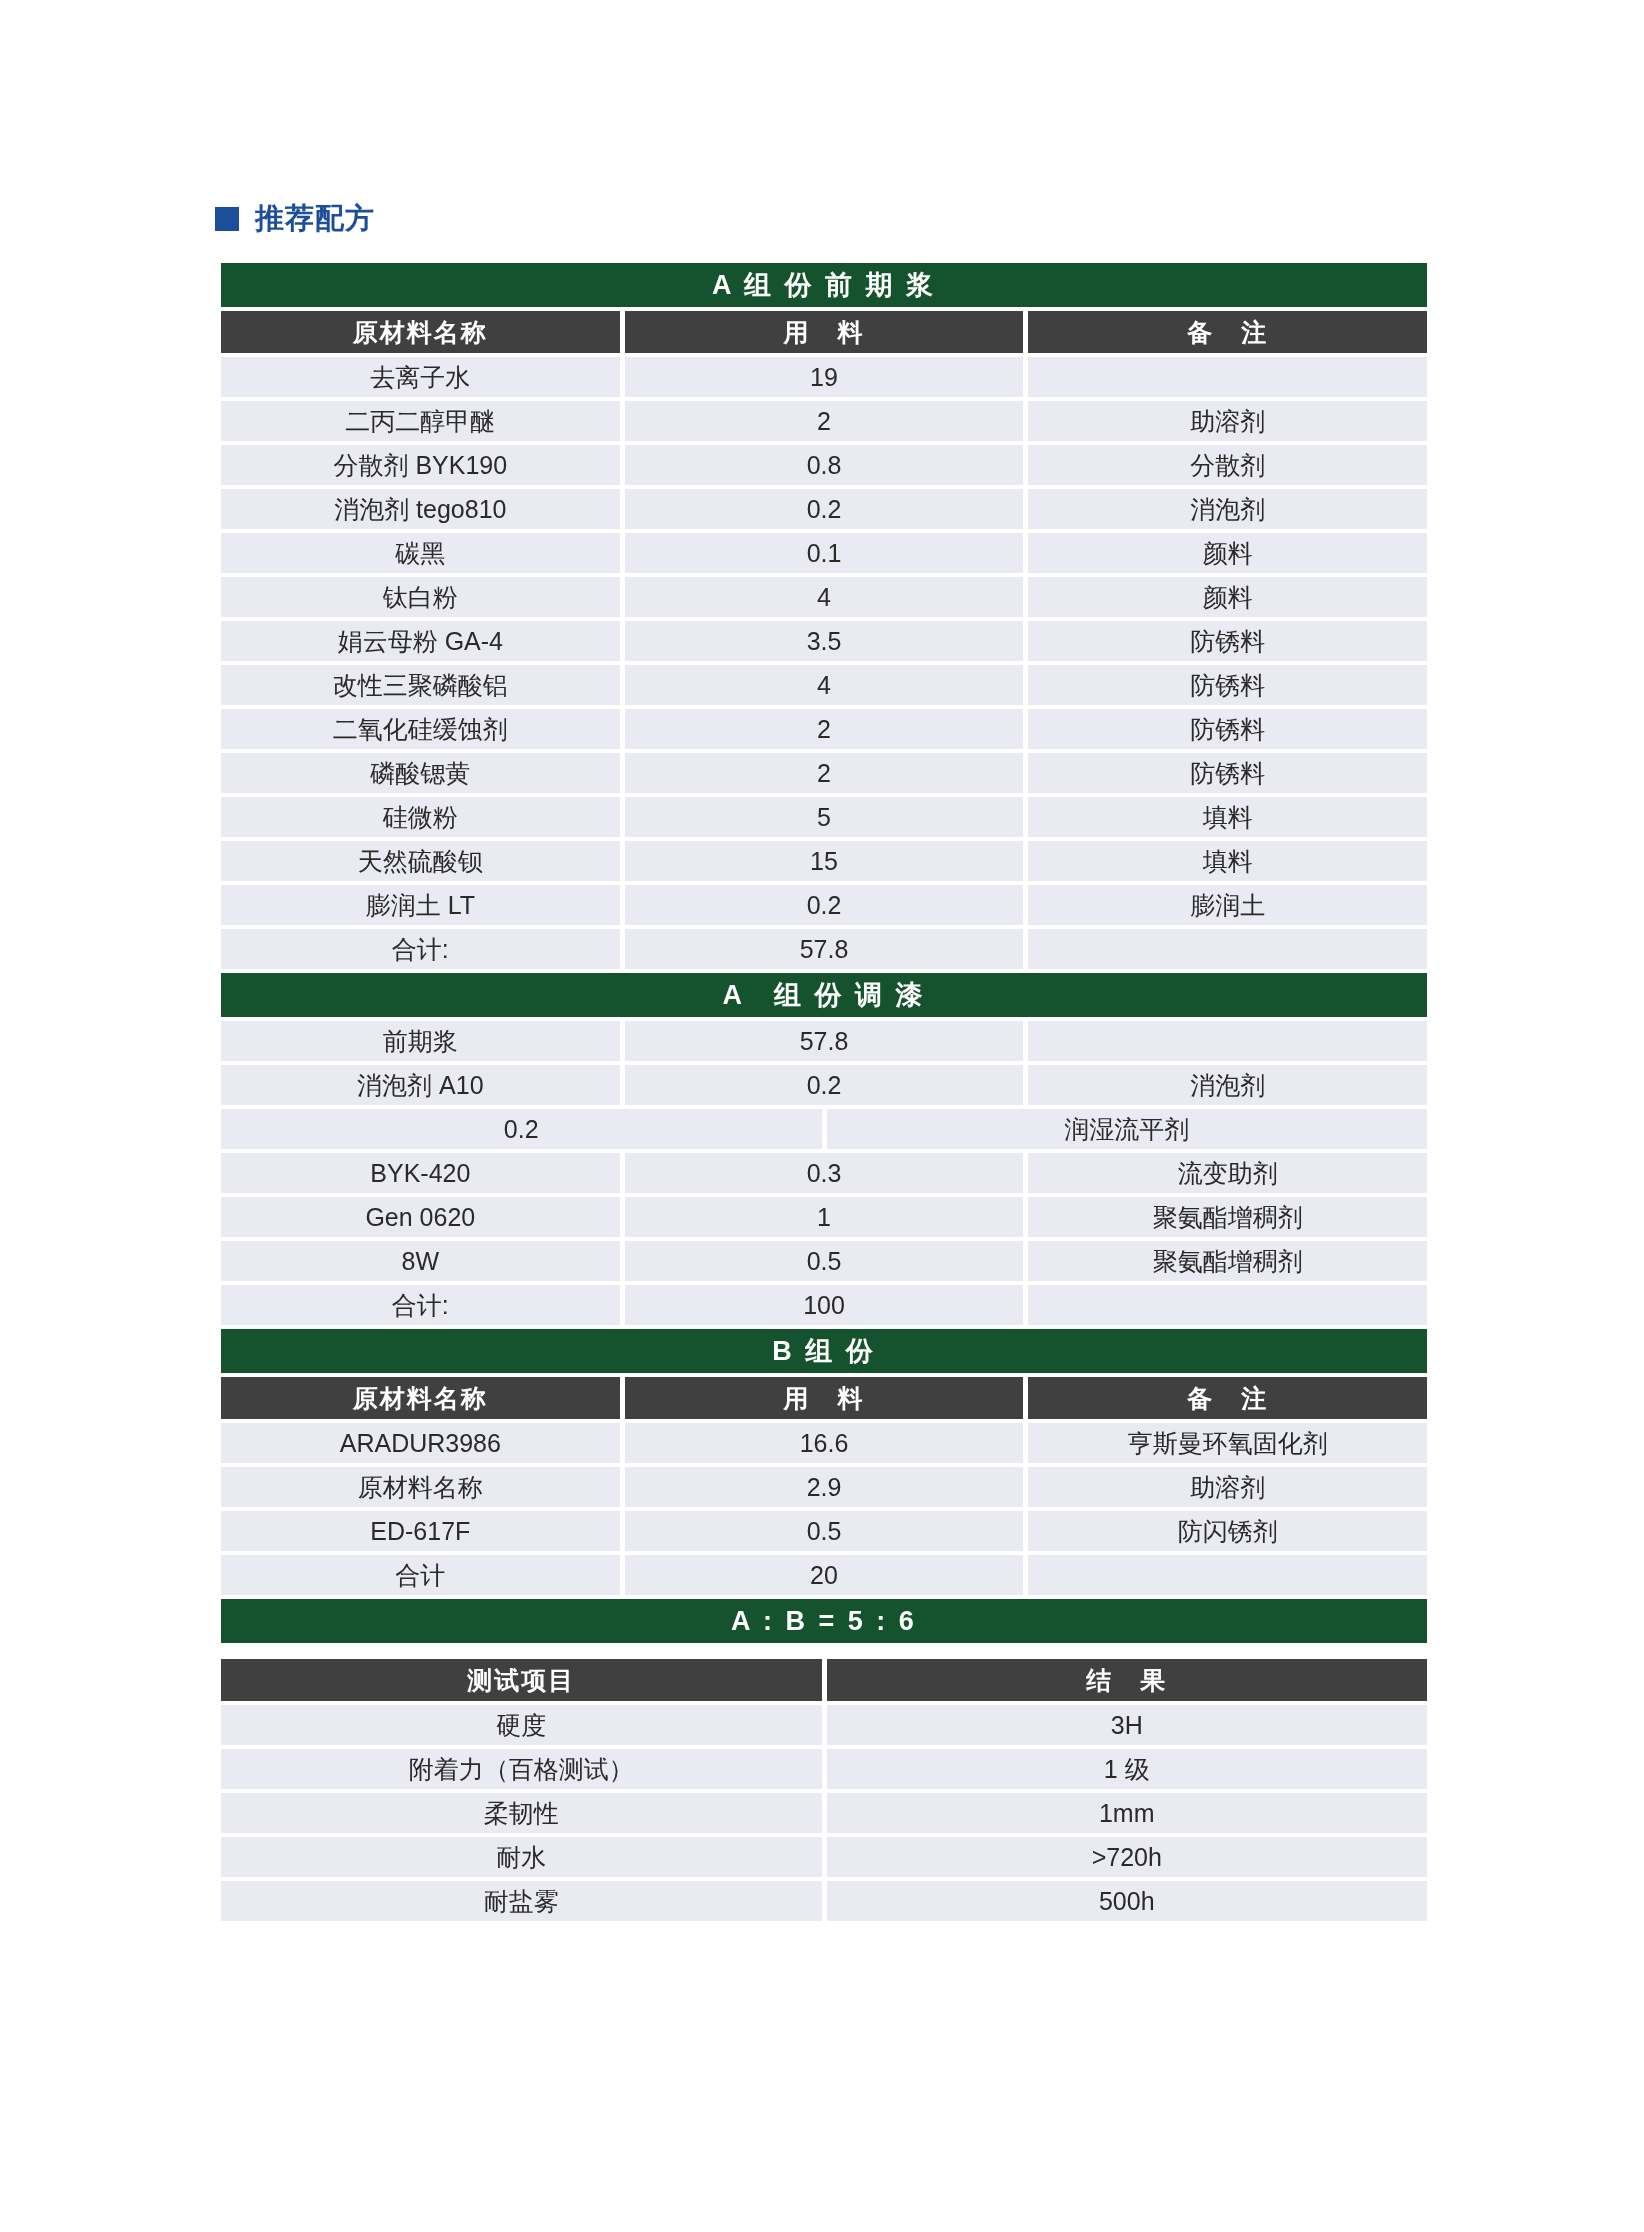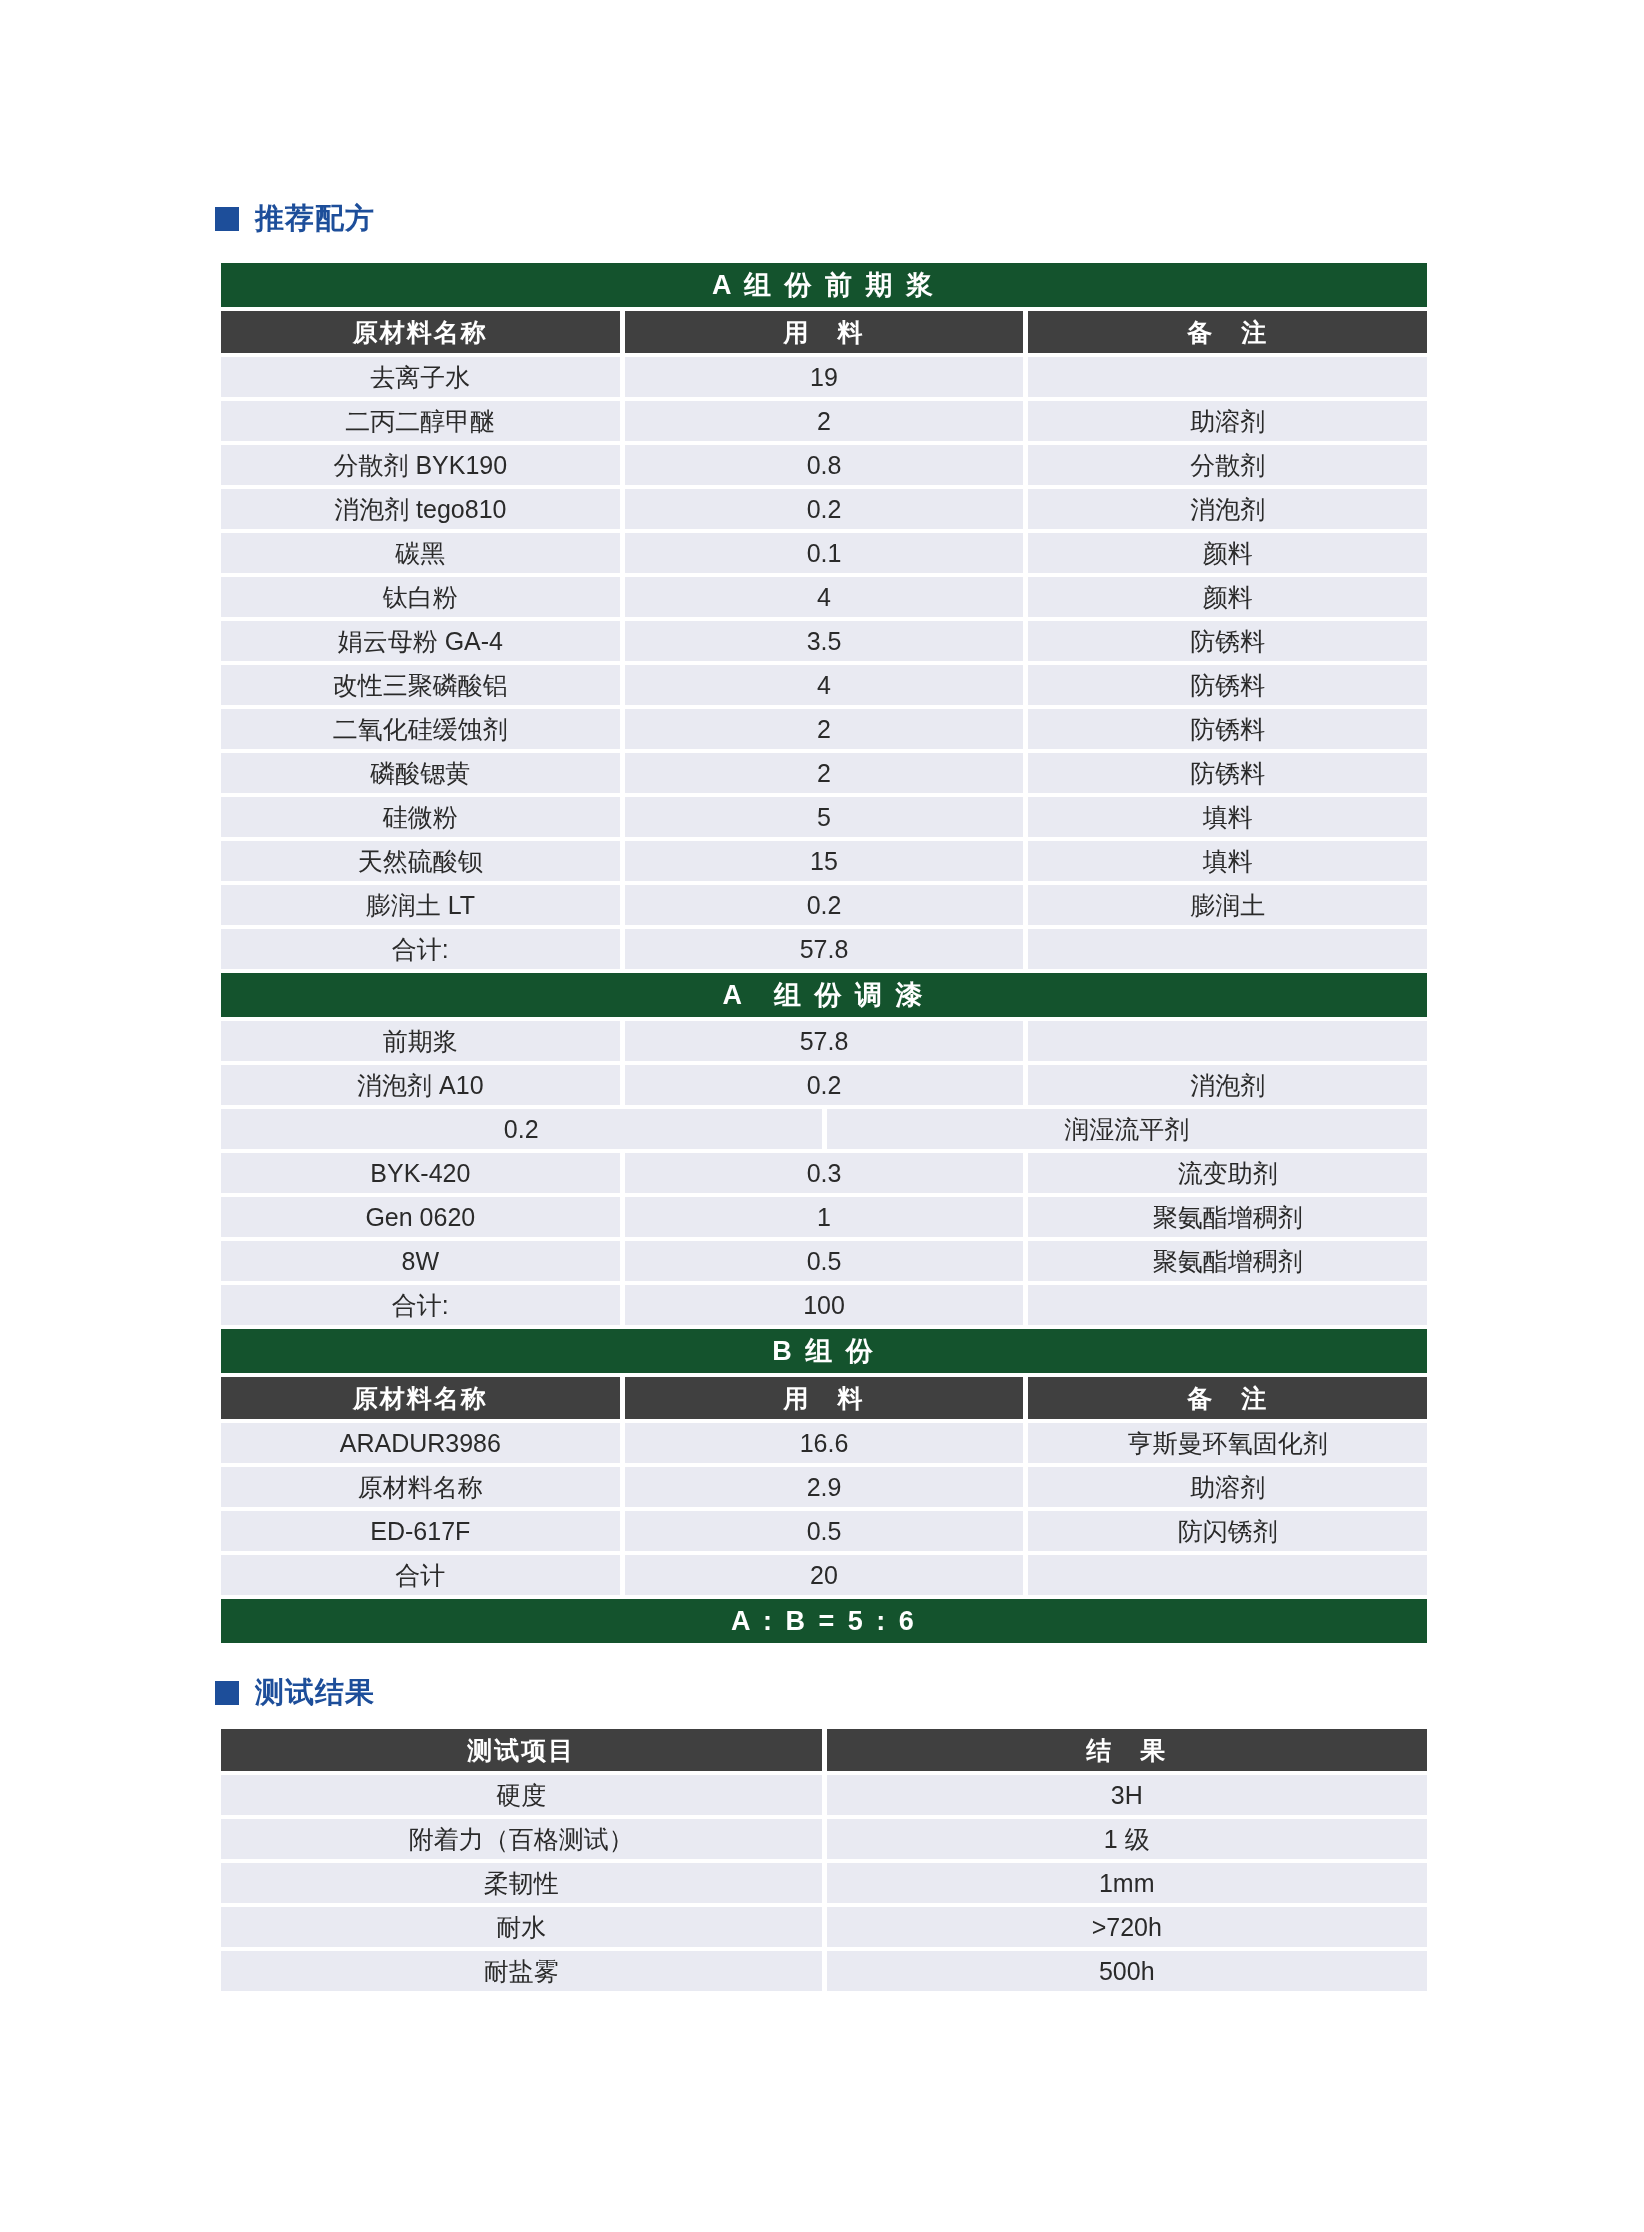--- a/index.html
+++ b/index.html
@@ -225,24 +225,20 @@
           <div class="cell">防闪锈剂</div>
         </div>
         <div class="trow">
           <div class="cell">合计</div>
           <div class="cell">20</div>
           <div class="cell"></div>
         </div>
         <div class="footer-bar">A : B = 5 : 6</div>
       </div>
 
-    <div class="doc-heading second">
-      <div class="bullet"></div>
-      <span>测试结果</span>
-    </div>
 
     <div class="tbl tests">
         <div class="trow">
           <div class="cell header-cell">测试项目</div>
           <div class="cell header-cell">结　果</div>
         </div>
         <div class="trow">
           <div class="cell">硬度</div>
           <div class="cell">3H</div>
         </div>

